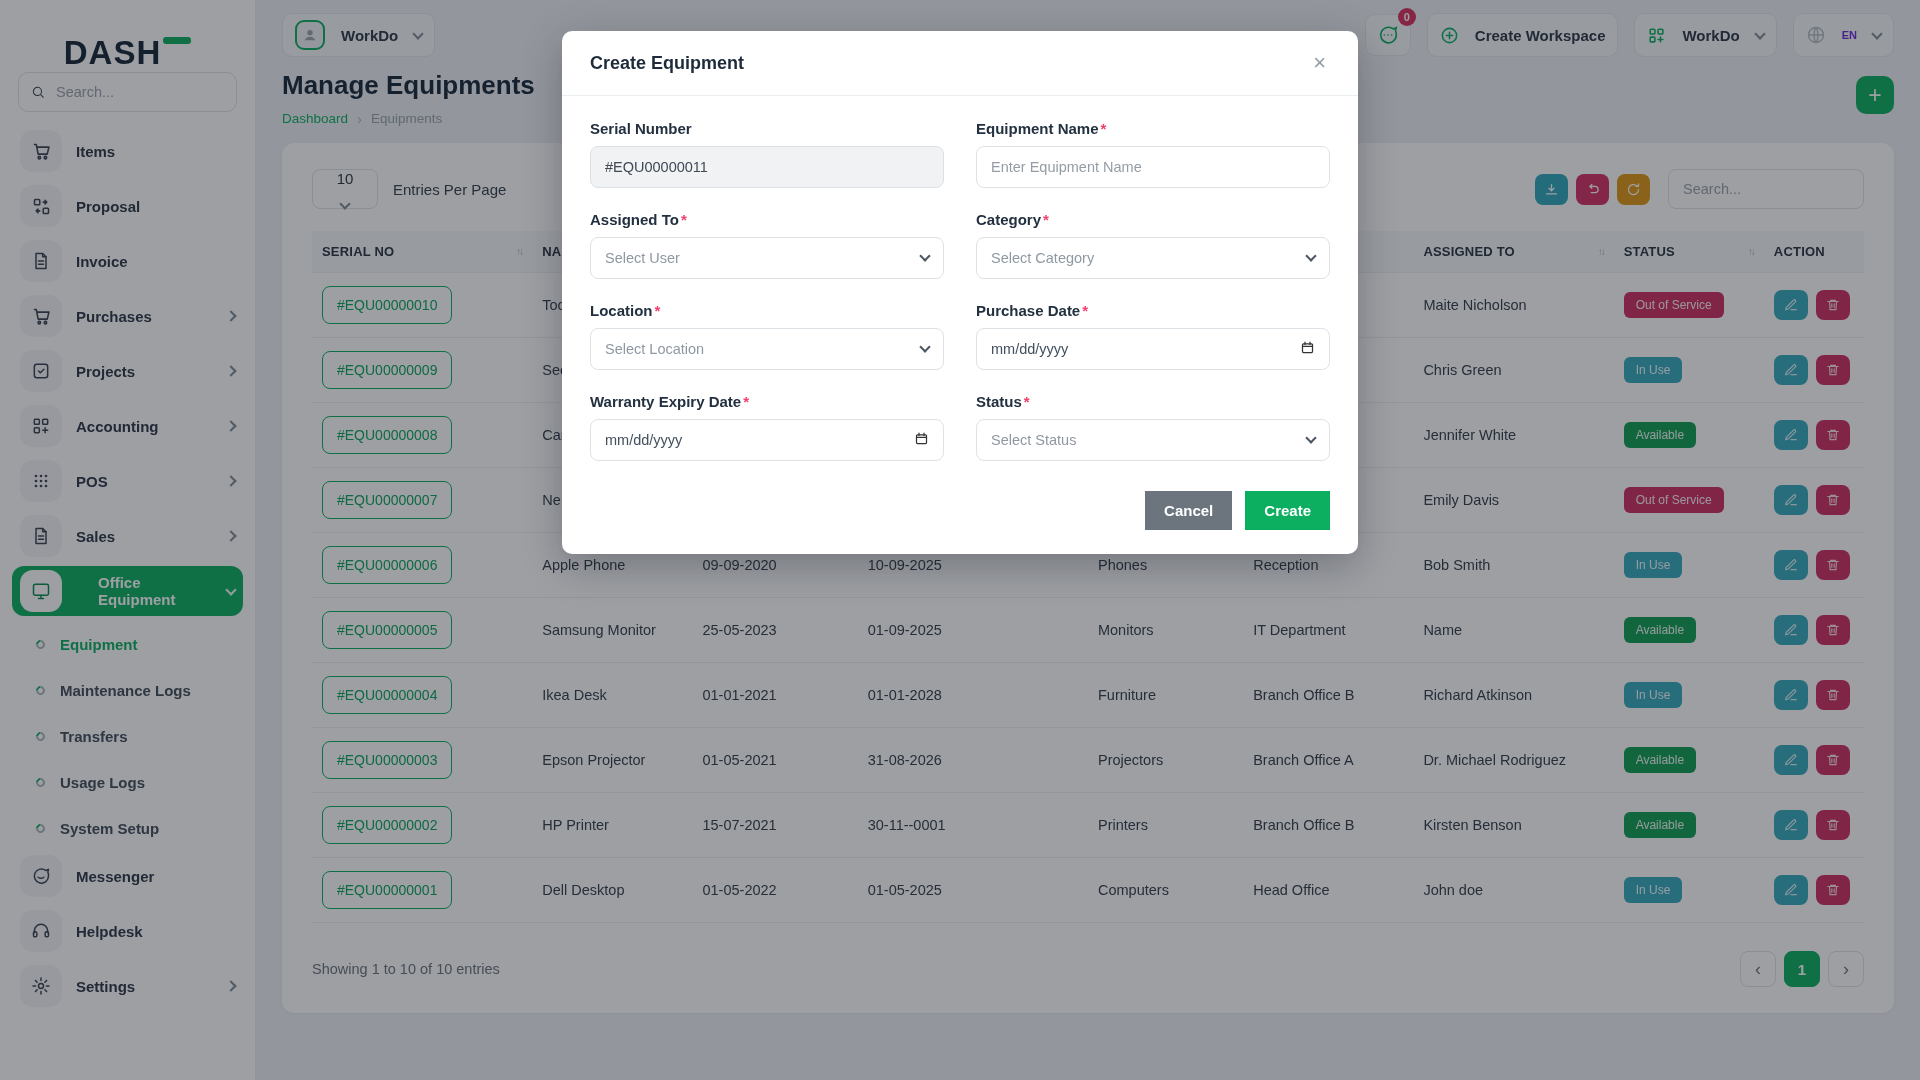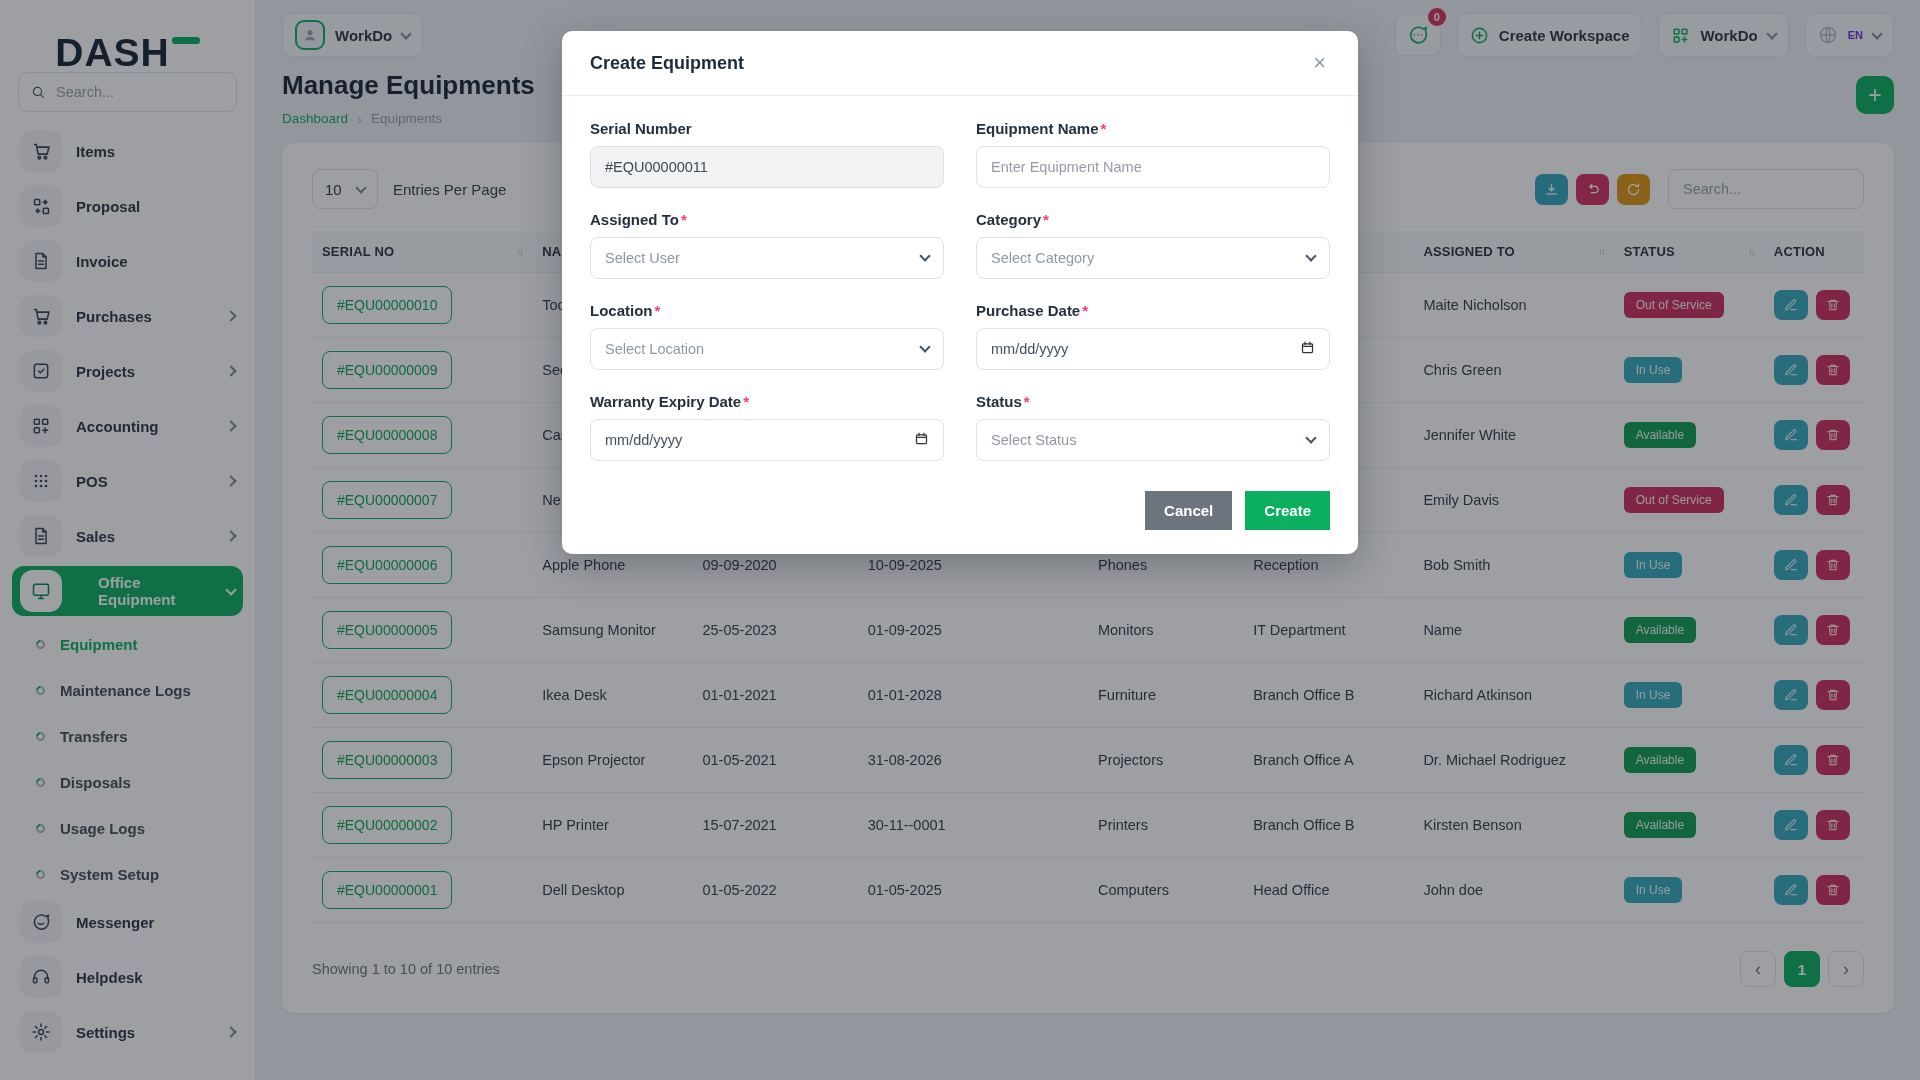--- a/index.html
+++ b/index.html
@@ -10,21 +10,21 @@
     background:#eef1f4; color:#2c3743;
   }
   .app { display:flex; height:100%; }
 
   
   .sidebar {
     width:256px; background:#ffffff; border-right:1px solid #e8ebee;
     padding:12px 12px 0; flex-shrink:0; overflow:hidden;
   }
   .logo-row { height:50px; display:flex; align-items:center; justify-content:center; gap:2px; }
-  .logo-text { font-size:39px; font-weight:800; letter-spacing:1px; color:#152536;margin-top:32px; }
+  .logo-text { font-size:33px; font-weight:800; letter-spacing:1px; color:#152536;margin-top:32px; }
   .logo-bar { width:28px; height:7px; background:#0CAF60; border-radius:3px; margin-top:6px; }
   .side-search {
     margin:10px 6px 14px; height:40px; border:1px solid #dfe3e7; border-radius:10px;
     display:flex; align-items:center; gap:9px; padding:0 12px; background:#fff;
   }
   .side-search input { border:none; outline:none; width:100%; font-size:14.5px; color:#3a4550; font-family:inherit; background:transparent; }
   .side-search input::placeholder { color:#9aa2ab; }
   .nav-item {
     display:flex; align-items:center; gap:14px; height:50px; margin-bottom:5px;
     padding:4px 8px; border-radius:12px; cursor:pointer;
@@ -47,21 +47,21 @@
   }
   .ring { width:9px; height:9px; border-radius:50%; border:2px solid #aab4bc; border-top-color:#0CAF60; transform:rotate(-45deg); flex-shrink:0; }
   .sub-item.active { color:#0CAF60; }
   svg.ic { stroke:#39434f; stroke-width:1.8; fill:none; stroke-linecap:round; stroke-linejoin:round; }
   .nav-item.active svg.ic { stroke:#0a8a4d; }
 
   
   .main { flex:1; padding:0 26px; }
   .topbar { height:60px; display:flex; align-items:center; justify-content:space-between; padding-top:10px; }
   .chip {
-    display:flex; align-items:center; gap:10px; border:1px solid #e2e6ea; border-radius:10px;
+    display:flex; align-items:center; gap:16px; border:1px solid #e2e6ea; border-radius:10px;
     padding:6px 12px; background:#f7f9fa; cursor:pointer; height:44px;
   }
   .avatar { width:30px; height:30px; border:2px solid #0CAF60; border-radius:9px; background:#f0f2f4; display:flex; align-items:center; justify-content:center; }
   .chip-label { font-size:15px; font-weight:600; color:#2b3645; }
   .right-cluster { display:flex; align-items:center; gap:16px; }
   .chat-btn { width:46px; height:42px; border:1px solid #e2e6ea; border-radius:10px; background:#f7f9fa; position:relative; display:flex; align-items:center; justify-content:center; cursor:pointer; }
   .badge-dot {
     position:absolute; top:-7px; right:-6px; min-width:18px; height:18px; border-radius:9px;
     background:#d62f5e; color:#fff; font-size:11px; display:flex; align-items:center; justify-content:center; padding:0 4px; font-weight:600;
   }
@@ -76,21 +76,21 @@
   .add-btn {
     width:38px; height:38px; border:none; border-radius:10px; background:#0CAF60; color:#fff;
     font-size:23px; line-height:1; cursor:pointer; margin-top:6px; font-family:inherit;
   }
 
   .card { margin-top:16px; background:#fff; border-radius:12px; padding:26px 30px; height:870px; box-shadow:0 1px 3px rgba(20,30,40,.05); }
   .toolbar { display:flex; align-items:center; }
   .entries-select {
     width:66px; height:40px; border:1px solid #dfe3e7; border-radius:8px; background:#fff;
     display:flex; align-items:center; justify-content:space-between; padding:0 12px;
-    font-size:15px; color:#2c3743; cursor:pointer;
+    font-size:15px; color:#2c3743; cursor:pointer;flex-direction:column;
   }
   .entries-label { margin-left:15px; font-size:15px; color:#333e4a; }
   .toolbar-right { margin-left:auto; display:flex; align-items:center; gap:8px; }
   .tool-btn { width:33px; height:31px; border:none; border-radius:8px; display:flex; align-items:center; justify-content:center; cursor:pointer; color:#fff; }
   .tool-btn.download { background:#2FA8BA; }
   .tool-btn.undo { background:#D52F63; }
   .tool-btn.refresh { background:#E09612; }
   .tbl-search {
     width:196px; height:40px; border:1px solid #dfe3e7; border-radius:8px; margin-left:10px;
     padding:0 14px; font-size:14.5px; color:#3a4550; font-family:inherit; outline:none;
@@ -278,24 +278,20 @@
       <span class="ring"></span>
       <span>Equipment</span>
     </div>
     <div class="sub-item">
       <span class="ring"></span>
       <span>Maintenance Logs</span>
     </div>
     <div class="sub-item">
       <span class="ring"></span>
       <span>Transfers</span>
-    </div>
-    <div class="sub-item">
-      <span class="ring"></span>
-      <span>Disposals</span>
     </div>
     <div class="sub-item">
       <span class="ring"></span>
       <span>Usage Logs</span>
     </div>
     <div class="sub-item">
       <span class="ring"></span>
       <span>System Setup</span>
     </div>
 

